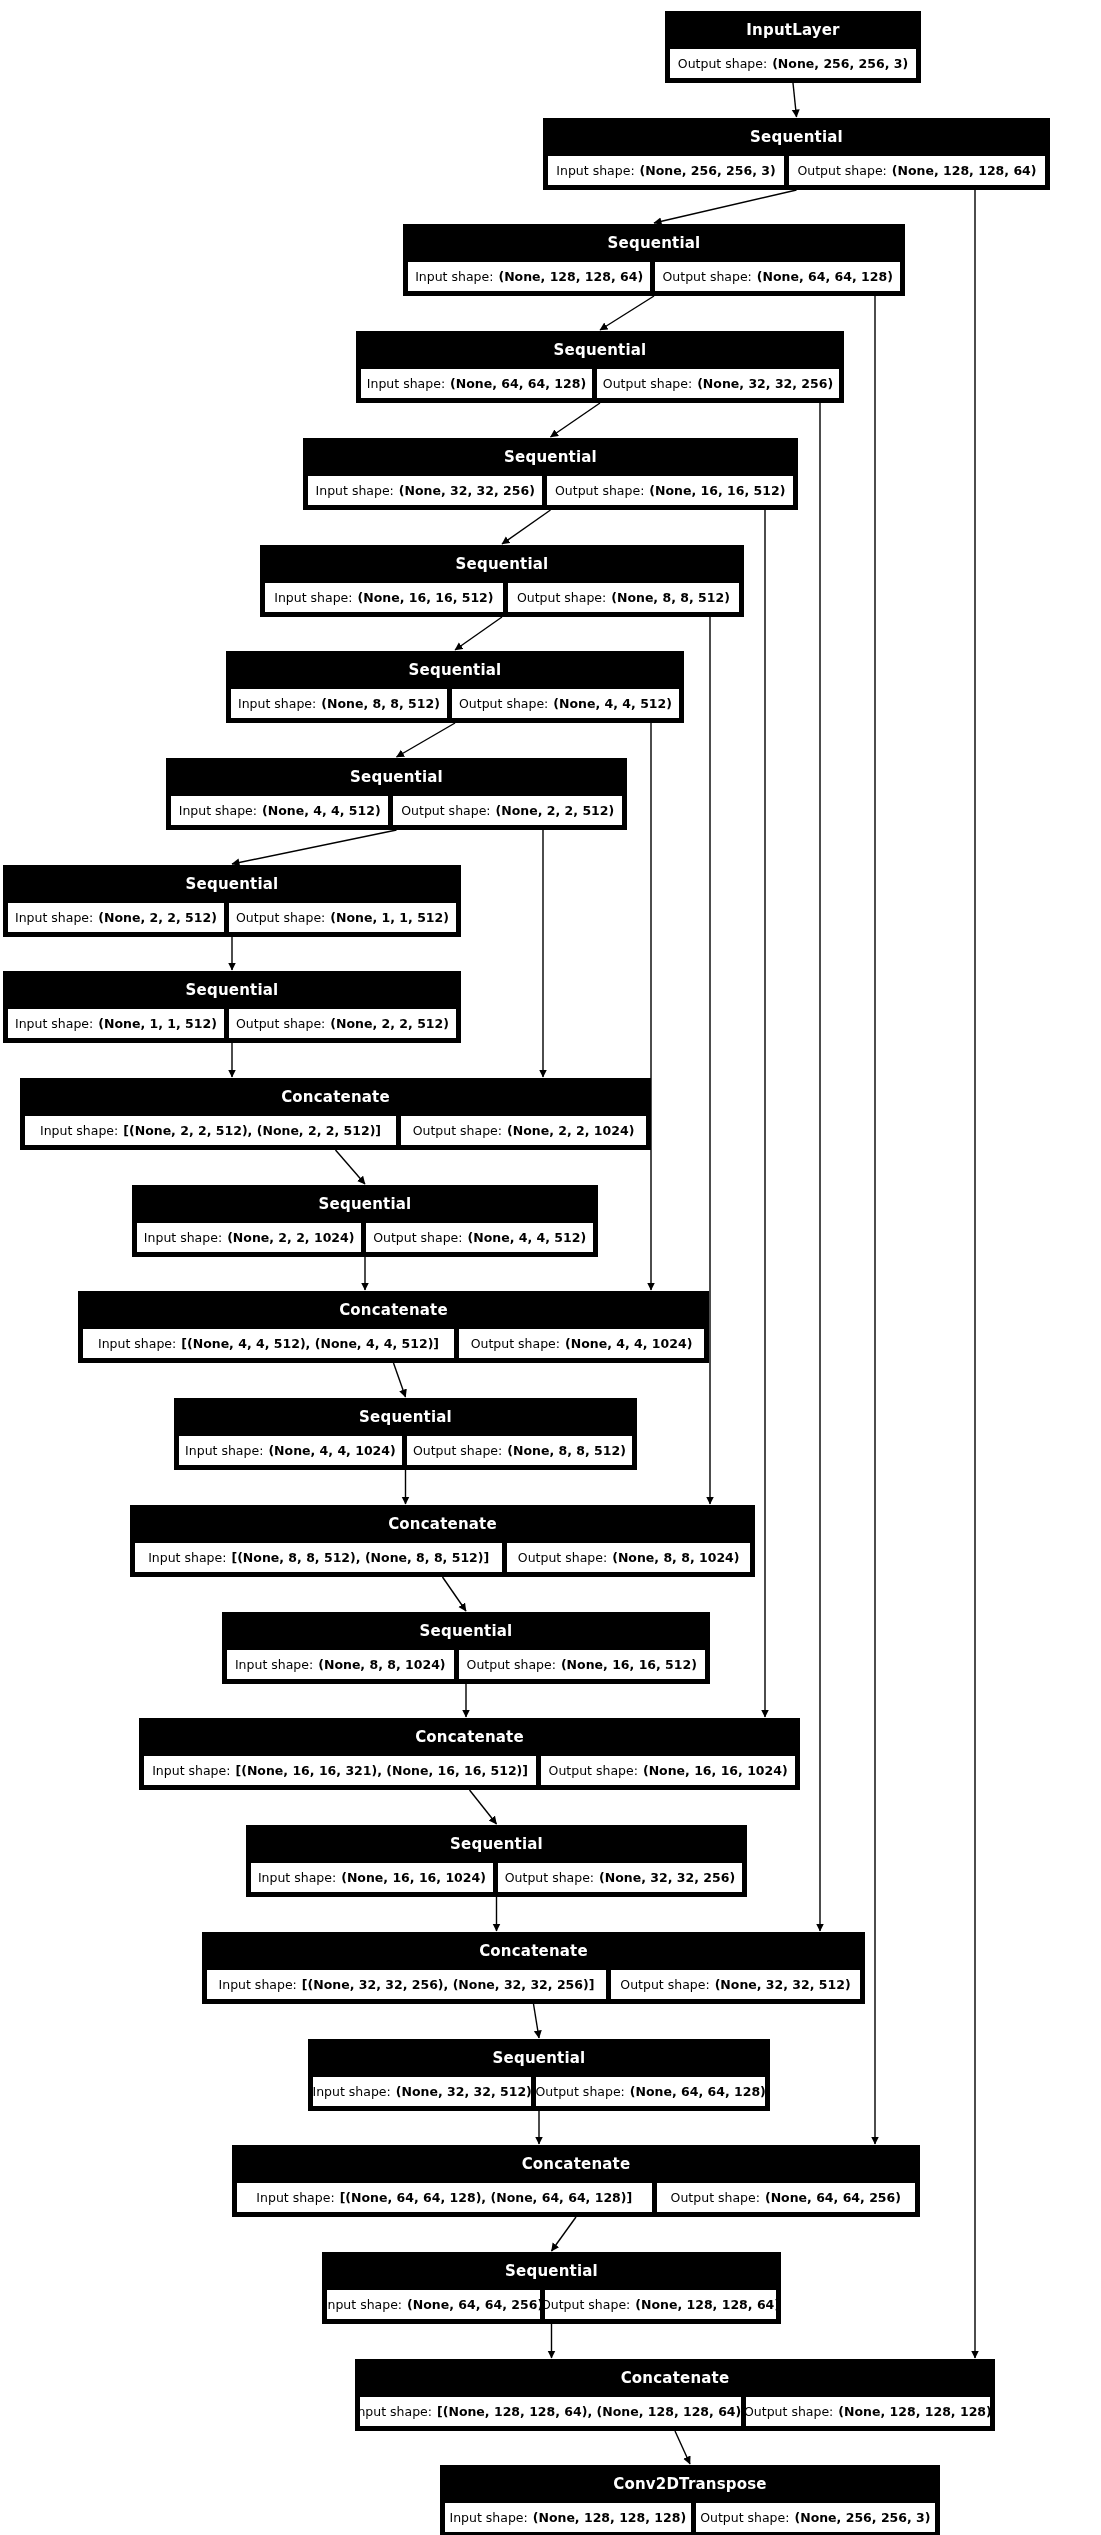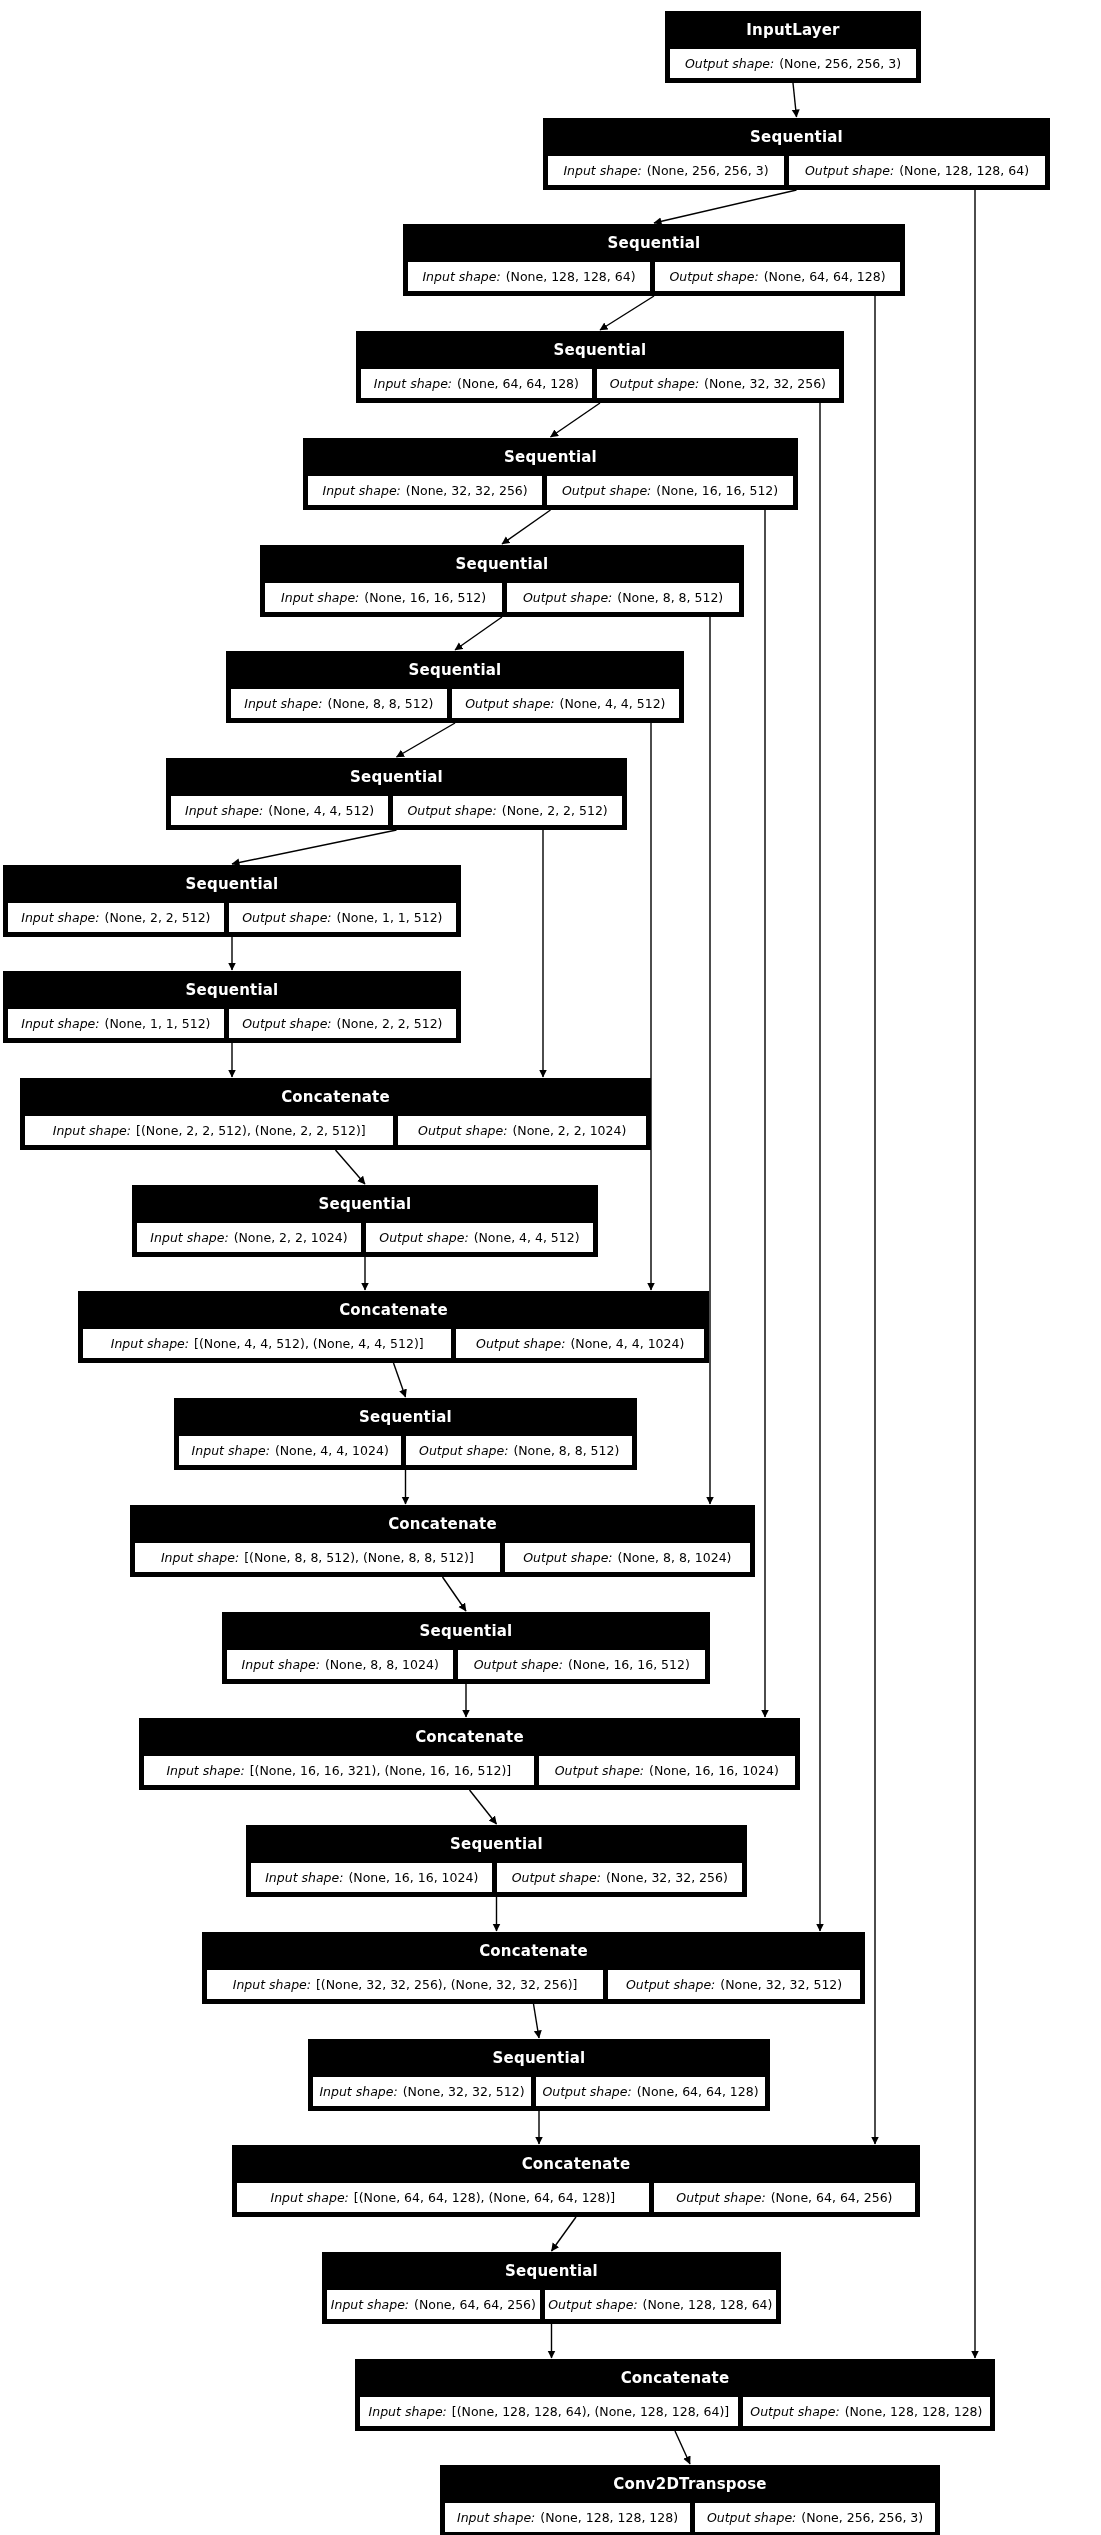--- a/index.html
+++ b/index.html
@@ -19,22 +19,22 @@
   }
   .cells{
     flex:1;display:flex;gap:3px;padding:0 3px 3px 3px;box-sizing:border-box;
   }
   .cell{
     background:#ffffff;border:1px solid #000000;box-sizing:border-box;
     display:flex;align-items:center;justify-content:center;
     font-size:12.5px;color:#000000;white-space:nowrap;padding:0 6px;
     overflow:hidden;
   }
-  .cell .shape-prefix{font-weight:normal;margin-right:5px;font-style:italic;}
-  .cell .shape-value{font-weight:normal;text-align:center;}
+  .cell .shape-prefix{font-weight:normal;margin-right:5px;}
+  .cell .shape-value{font-weight:bold;text-align:center;}
 </style>
 </head>
 <body>
 
 <div id="canvas">
   <svg id="edges" xmlns="http://www.w3.org/2000/svg">
     <defs>
       <marker id="arrow" markerWidth="10" markerHeight="10" refX="7.5" refY="4" orient="auto" markerUnits="userSpaceOnUse">
         <path d="M0,0 L8,4 L0,8 z" fill="#000000"></path>
       </marker>

